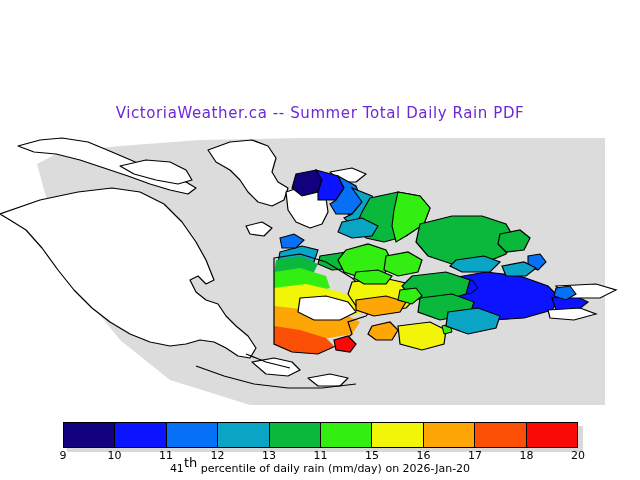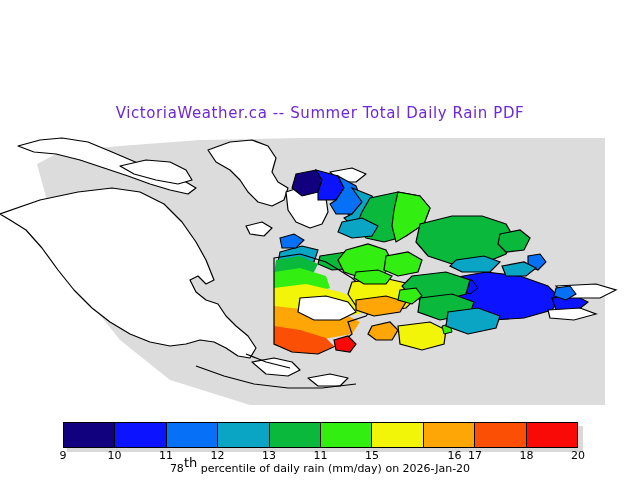--- a/index.html
+++ b/index.html
@@ -265,22 +265,22 @@
       <div class="cb-band" title="18-19" style="background: rgb(249, 10, 7);"></div>
     </div>
   <div id="cb-ticks">
       <div class="cb-tick" style="left: 0%;">9</div>
       <div class="cb-tick" style="left: 10%;">10</div>
       <div class="cb-tick" style="left: 20%;">11</div>
       <div class="cb-tick" style="left: 30%;">12</div>
       <div class="cb-tick" style="left: 40%;">13</div>
       <div class="cb-tick" style="left: 50%;">11</div>
       <div class="cb-tick" style="left: 60%;">15</div>
-      <div class="cb-tick" style="left: 70%; margin-left: 31px;">16</div>
+      <div class="cb-tick" style="left: 70%;">16</div>
       <div class="cb-tick" style="left: 80%;">17</div>
       <div class="cb-tick" style="left: 90%;">18</div>
       <div class="cb-tick" style="left: 100%;">20</div>
     </div>
 </div>
 
 <div id="cb-caption">
-  <span>78</span><sup>th</sup><span> percentile of daily rain (mm/day) on 2026-Jan-20</span>
+  <span>41</span><sup>th</sup><span> percentile of daily rain (mm/day) on 2026-Jan-20</span>
 </div>
 
 </body></html>

